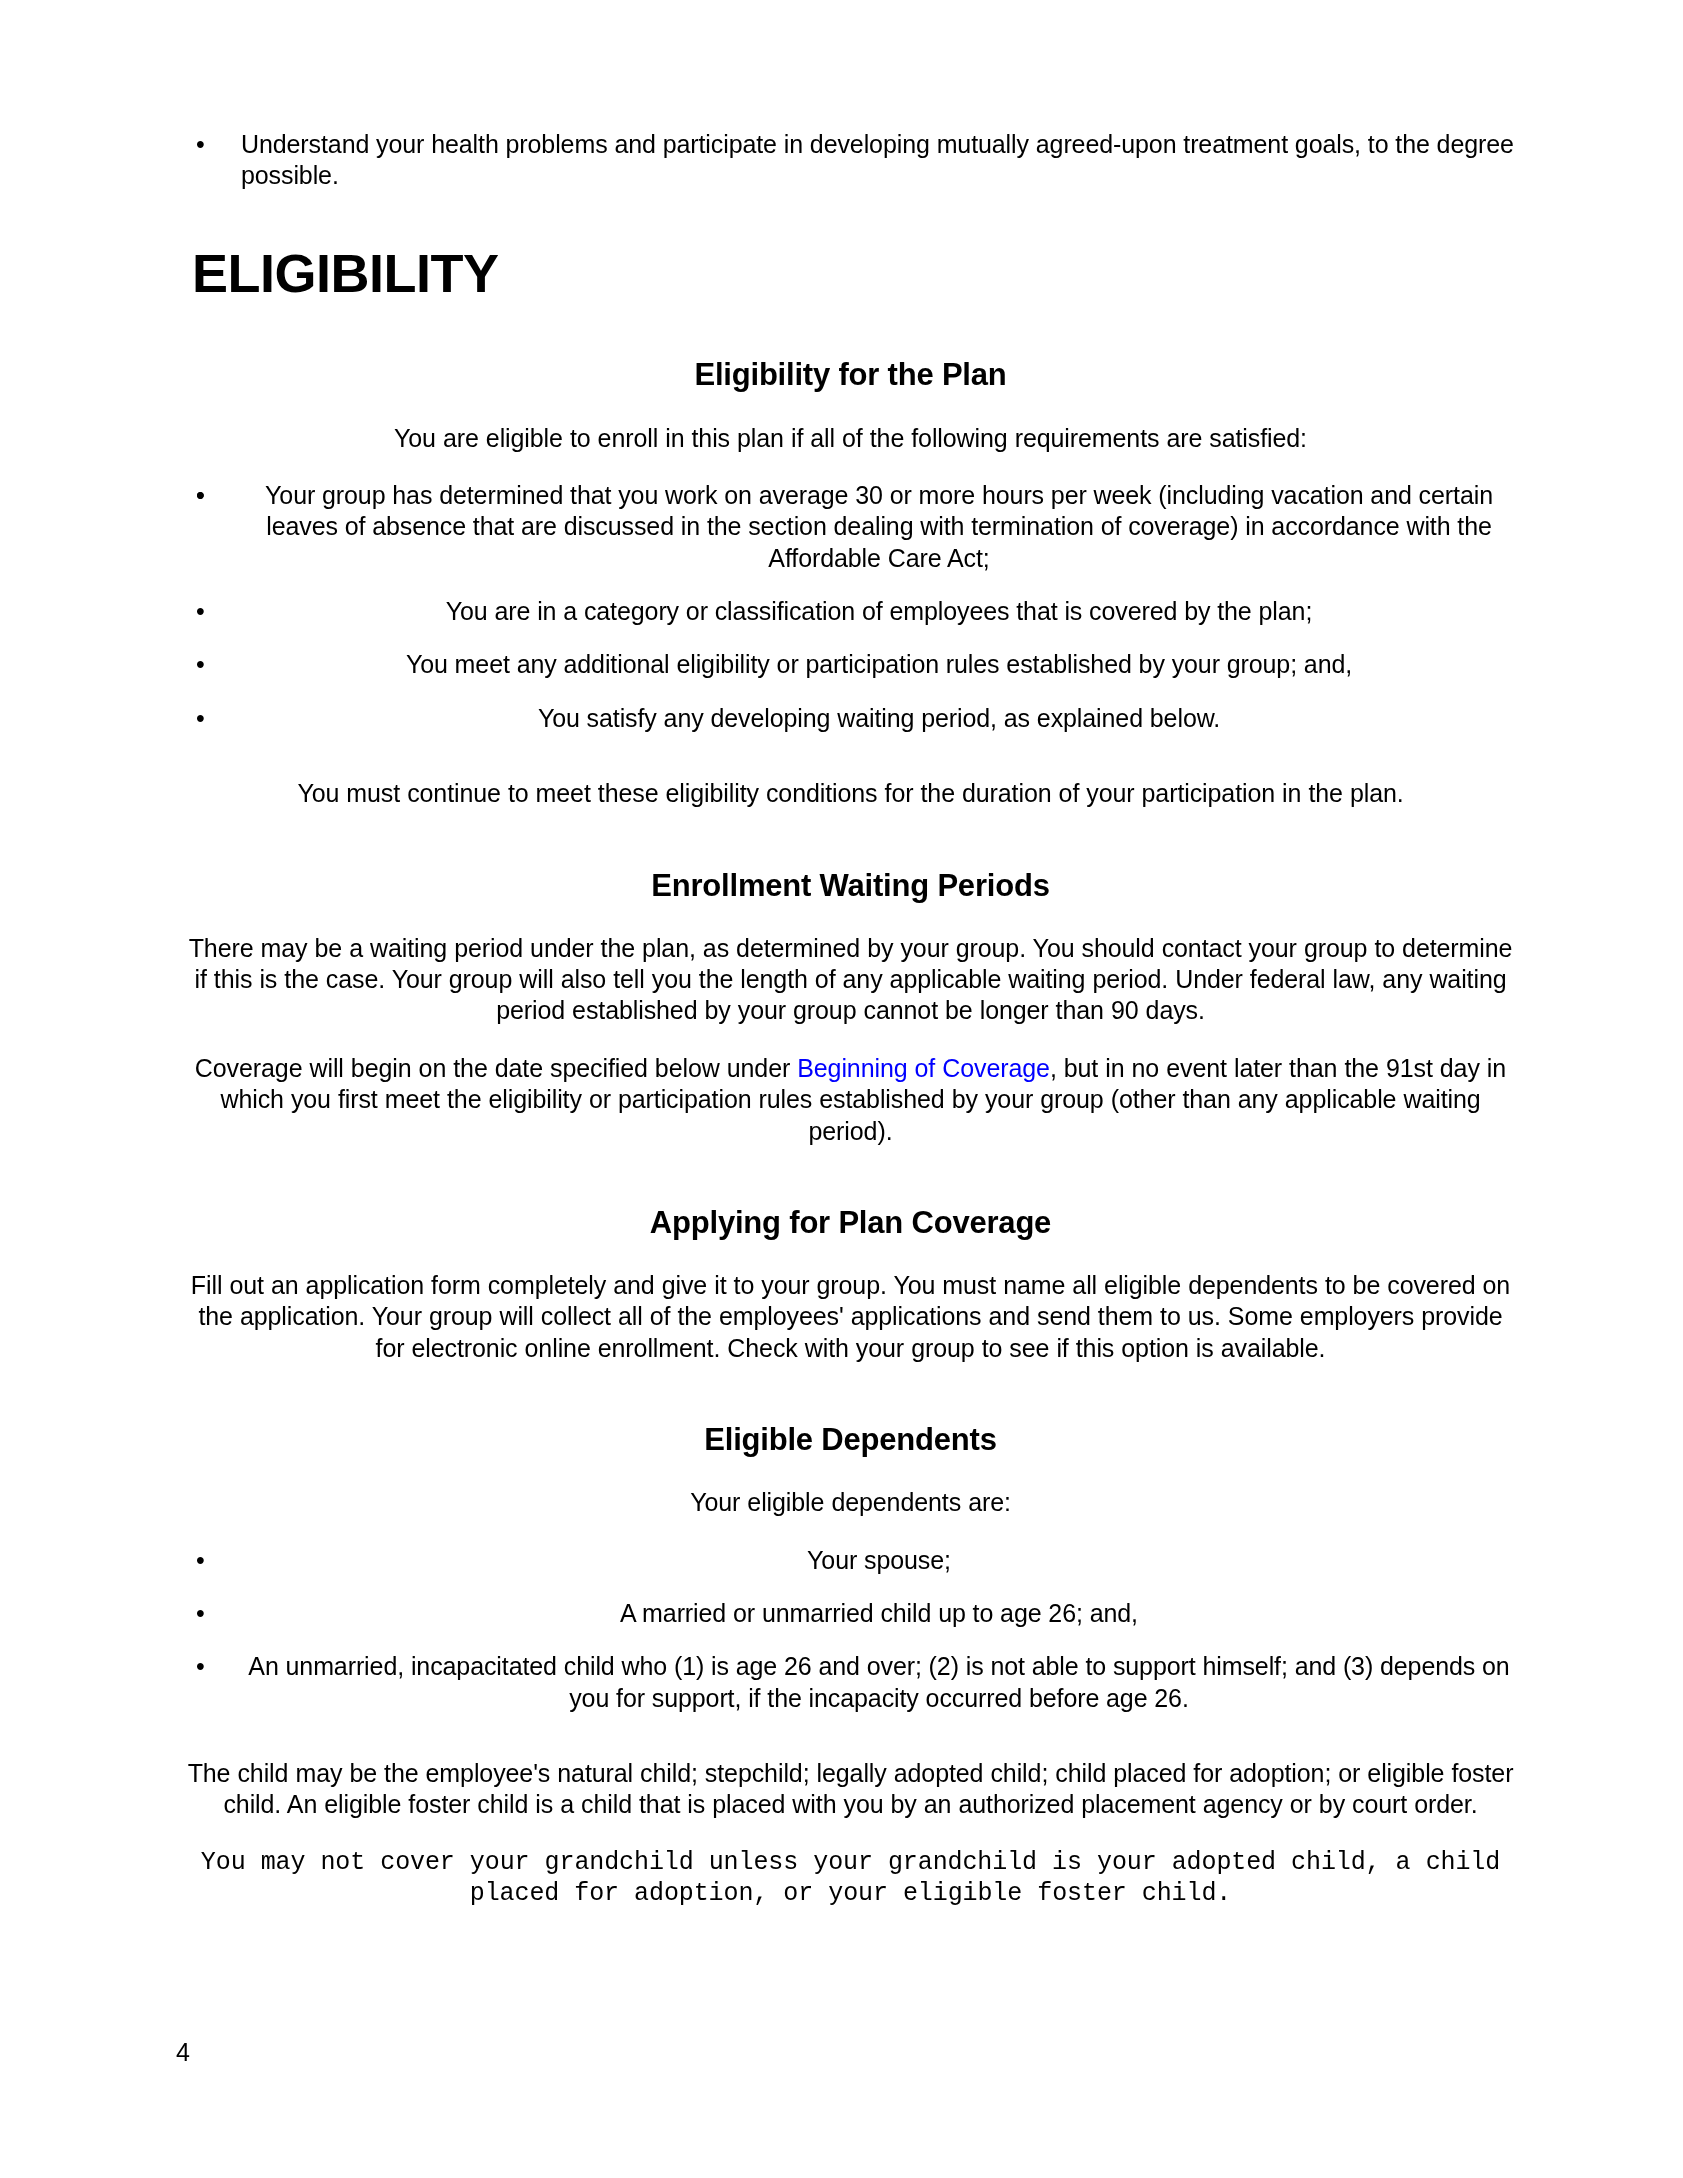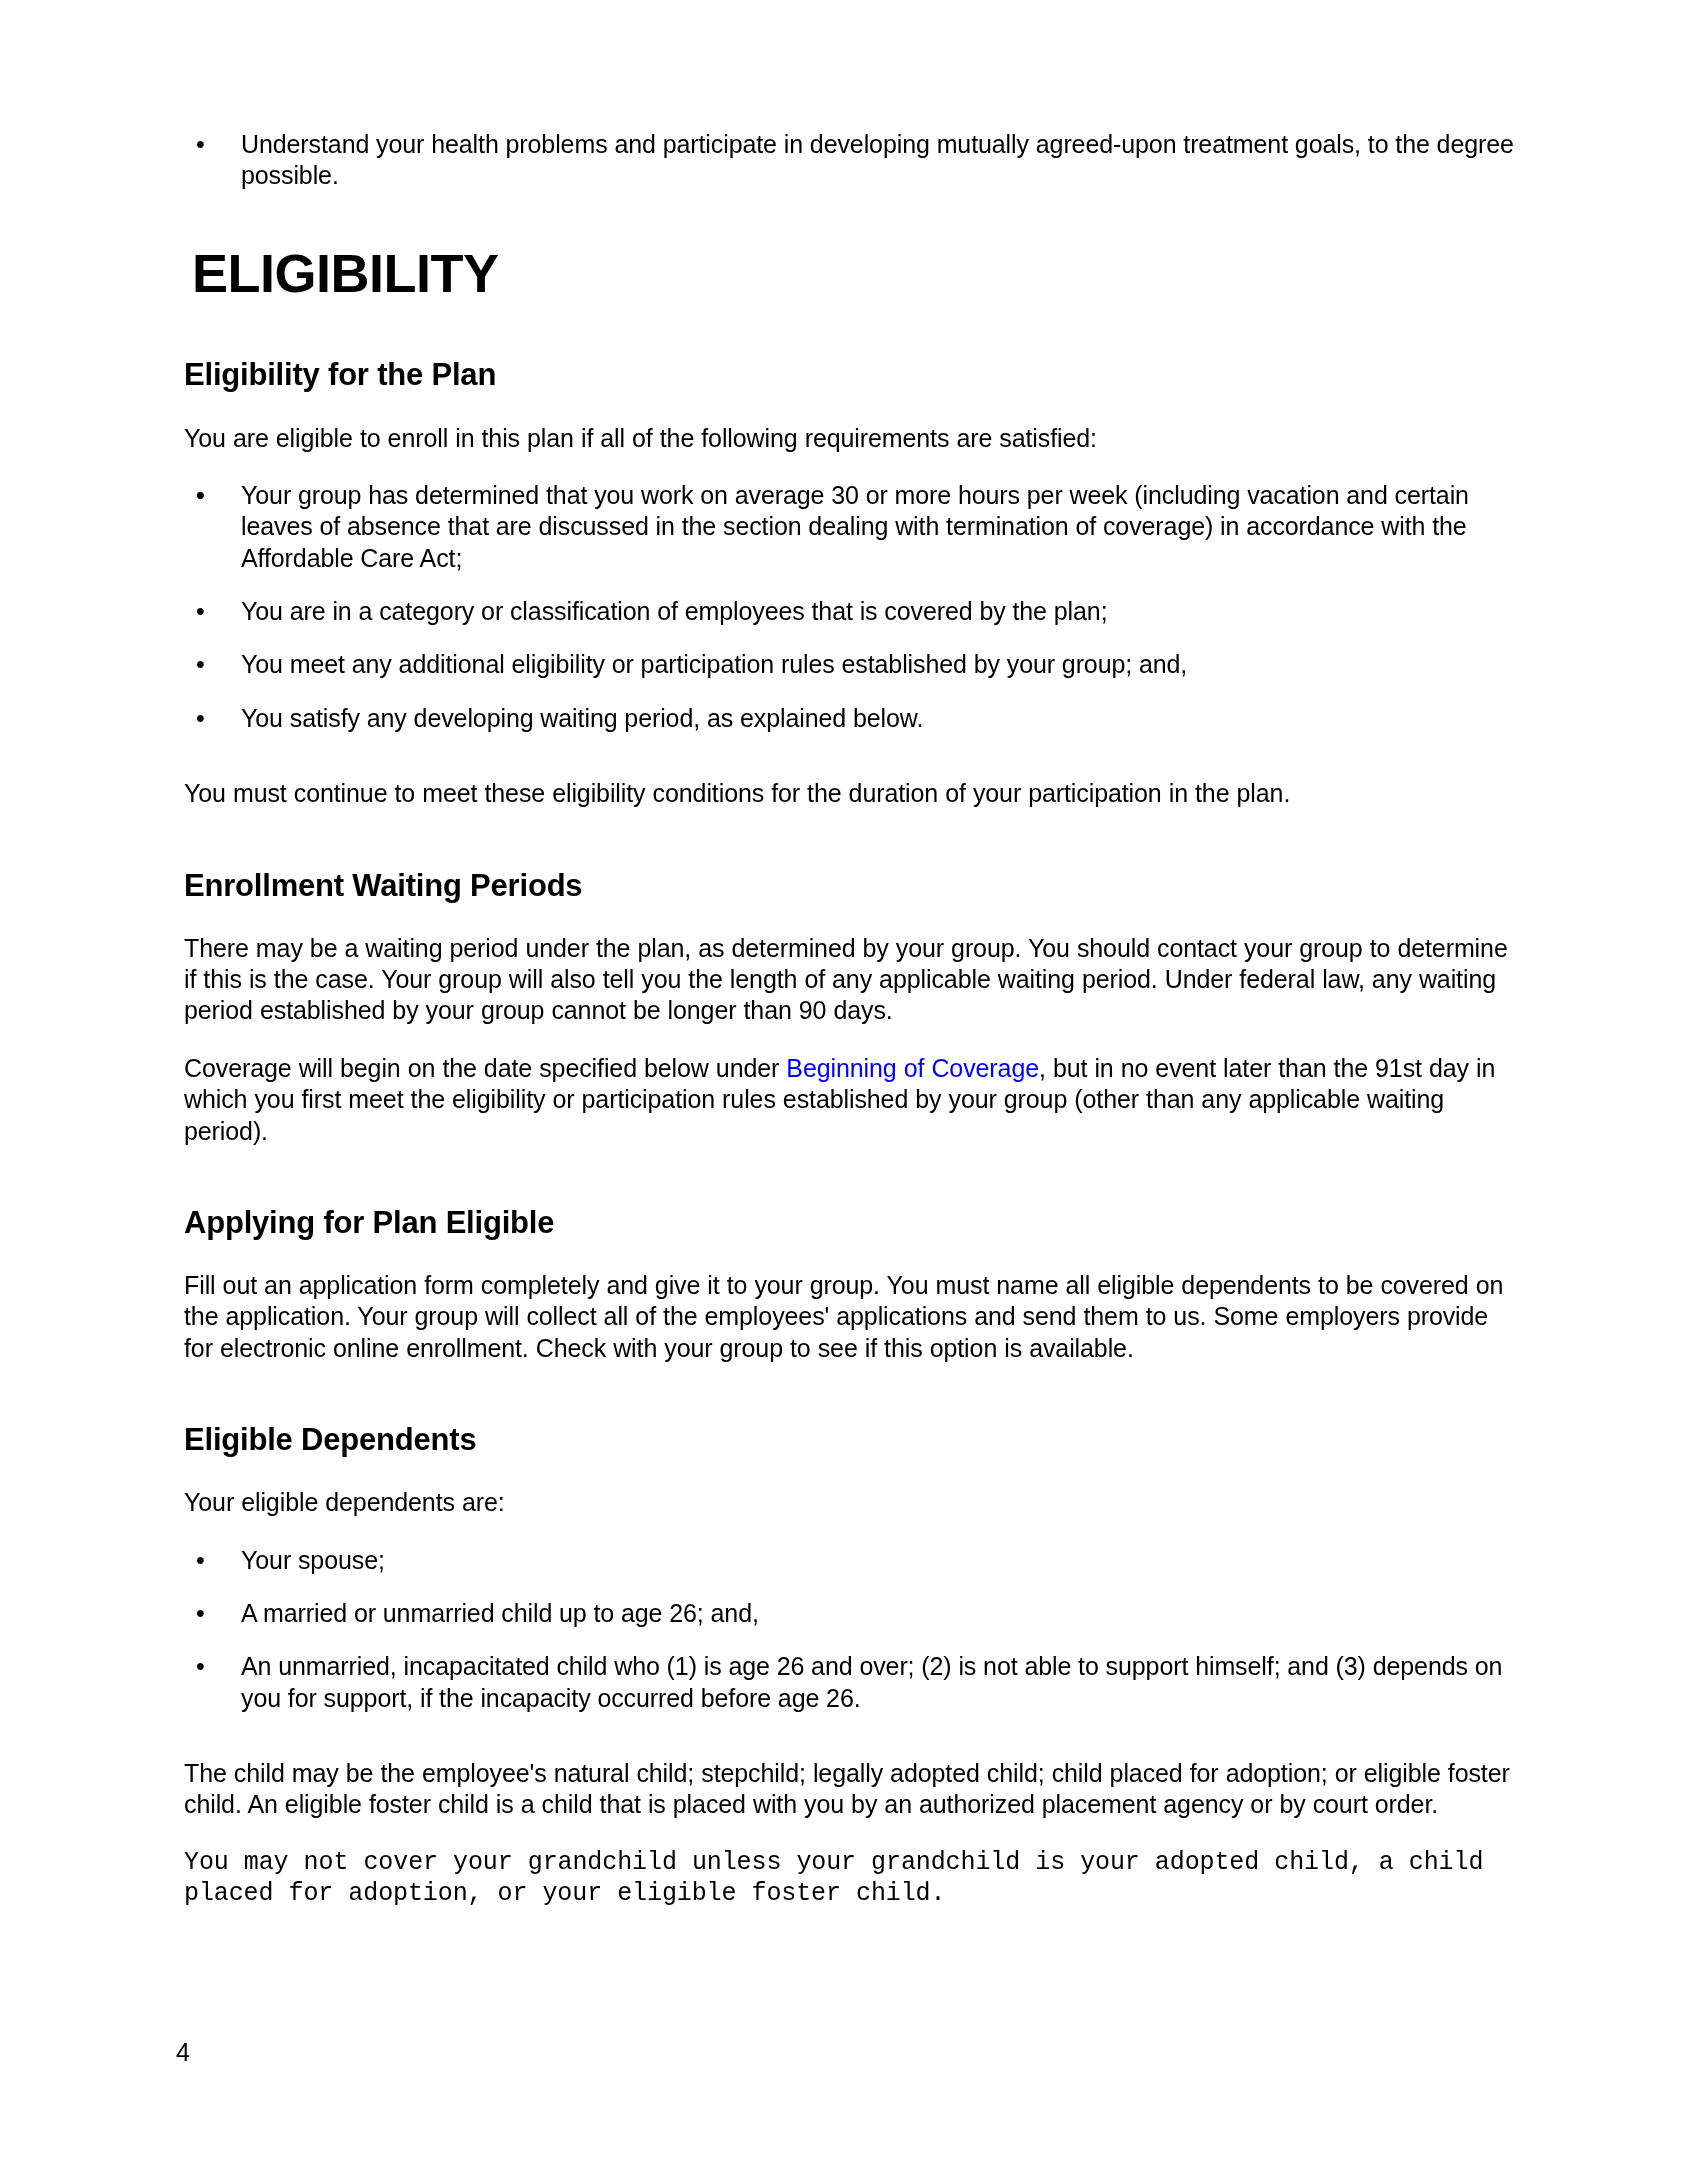--- a/index.html
+++ b/index.html
@@ -50,20 +50,21 @@
   h2.sec-title {
     font-size: 31px;
     font-weight: bold;
     letter-spacing: -0.2px;
     margin: 0 0 30px 0;
     line-height: 1.1;
   }
 
   .section {
     margin-bottom: 0;
+    text-align: center;
   }
 
   .gap-before-h2 {
     margin-top: 59px;
   }
 
   
   ul.bullets {
     list-style: none;
     margin: 0 0 22px 0;
@@ -151,21 +152,21 @@
     <p class="para">You must continue to meet these eligibility conditions for the duration of your participation in the plan.</p>
   </div>
 
   <div class="section gap-before-h2">
     <h2 class="sec-title">Enrollment Waiting Periods</h2>
     <p class="para">There may be a waiting period under the plan, as determined by your group.   You should contact your group to determine if this is the case.   Your group will also tell you the length of any applicable waiting period.   Under federal law, any waiting period established by your group cannot be longer than 90 days.</p>
     <p class="para"><span>Coverage will begin on the date specified below under </span><a class="doclink">Beginning of Coverage</a><span>, but in no event later than the 91st day in which you first meet the eligibility or participation rules established by your group (other than any applicable waiting period).</span></p>
   </div>
 
   <div class="section gap-before-h2">
-    <h2 class="sec-title">Applying for Plan Eligible</h2>
+    <h2 class="sec-title">Applying for Plan Coverage</h2>
     <p class="para">Fill out an application form completely and give it to your group.   You must name all eligible dependents to be covered on the application.   Your group will collect all of the employees' applications and send them to us.   Some employers provide for electronic online enrollment.   Check with your group to see if this option is available.</p>
   </div>
 
   <div class="section gap-before-h2">
     <h2 class="sec-title">Eligible Dependents</h2>
     <p class="para">Your eligible dependents are:</p>
     <ul class="bullets list-indent">
       <li>
         <span class="bullet-dot">•</span>
         <span>Your spouse;</span>

